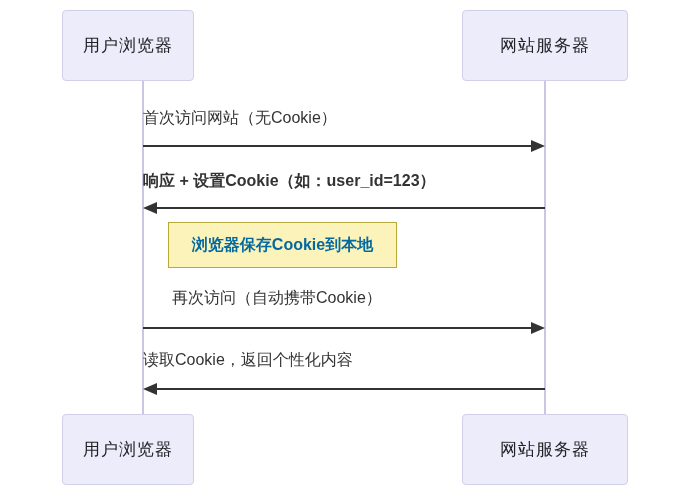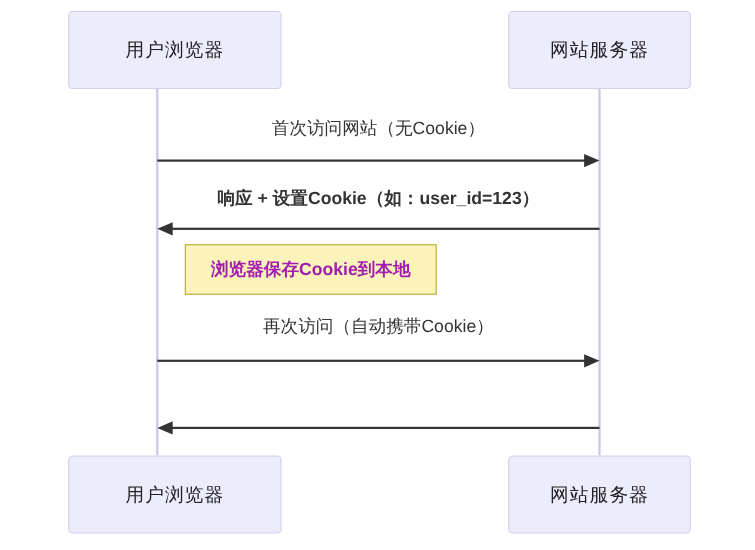--- a/index.html
+++ b/index.html
@@ -13,21 +13,21 @@
     width: 686px;
     height: 500px;
     background: #ffffff;
     overflow: hidden;
   }
 
   
   .actor {
     position: absolute;
     box-sizing: border-box;
-    width: 194px;
+    width: 132px;
     height: 71px;
     background: #ECECFA;
     border: 1px solid #D2CFE8;
     border-radius: 4px;
     display: flex;
     align-items: center;
     justify-content: center;
     font-size: 17px;
     color: #222226;
     letter-spacing: 1px;
@@ -46,28 +46,27 @@
     background: #C9C7E4;
   }
   .lifeline.left  { left: 142px; }
   .lifeline.right { left: 544px; }
 
   
   .msg-label {
     position: absolute;
     left: 143px;
     width: 402px;
-    text-align: center;
     font-size: 16px;
     line-height: 24px;
     color: #333333;
   }
   .msg-label.m1 { top: 106px; }
   .msg-label.m2 { top: 169px; font-weight: bold; }
-  .msg-label.m3 { top: 286px; }
+  .msg-label.m3 { top: 286px; padding-left: 29px; }
   .msg-label.m4 { top: 348px; }
 
   
   .msg-line {
     position: absolute;
     height: 2px;
     background: #333333;
   }
   .msg-line.to-right { left: 143px; width: 389px; }
   .msg-line.to-left  { left: 156px; width: 389px; }
@@ -99,21 +98,21 @@
     box-sizing: border-box;
     width: 229px;
     height: 46px;
     background: #FBF3BA;
     border: 1px solid #B9A93B;
     display: flex;
     align-items: center;
     justify-content: center;
     font-size: 16px;
     font-weight: bold;
-    color: #a21caf;
+    color: #0369a1;
   }
 </style>
 </head>
 <body>
 
 <div class="canvas">
 
   <div class="actor top left">
     <span>用户浏览器</span>
   </div>
@@ -133,20 +132,21 @@
   <div class="arrowhead left a2"></div>
 
   <div class="note">
     <span>浏览器保存Cookie到本地</span>
   </div>
 
   <div class="msg-label m3">再次访问（自动携带Cookie）</div>
   <div class="msg-line l3 to-right"></div>
   <div class="arrowhead right a3"></div>
 
+  <div class="msg-label m4">读取Cookie，返回个性化内容</div>
   <div class="msg-line l4 to-left"></div>
   <div class="arrowhead left a4"></div>
 
   <div class="actor bottom left">
     <span>用户浏览器</span>
   </div>
   <div class="actor bottom right">
     <span>网站服务器</span>
   </div>
 

